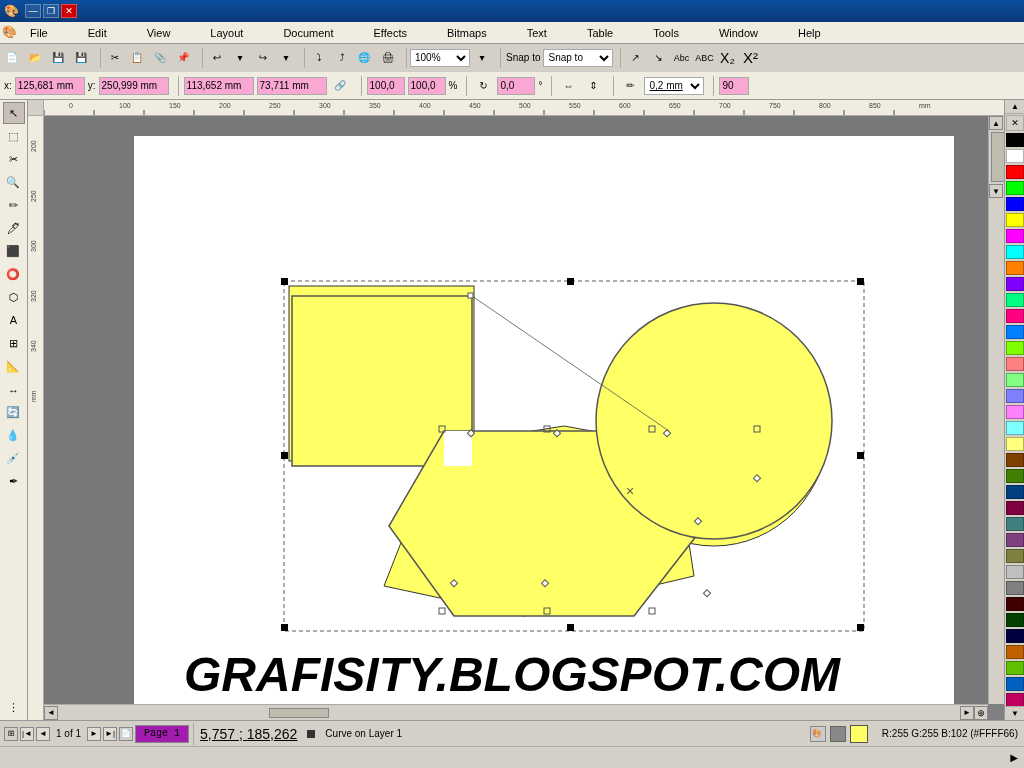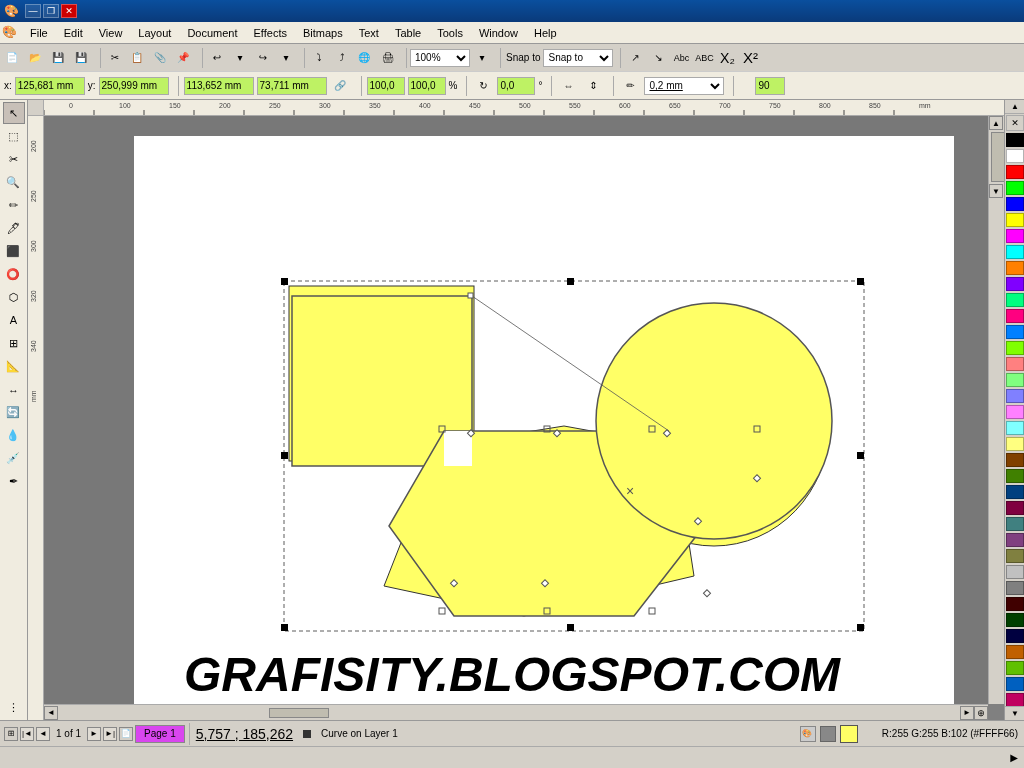--- a/index.html
+++ b/index.html
@@ -56,21 +56,21 @@
       display: flex; align-items: center; justify-content: center;
       border: 1px solid transparent;
       cursor: pointer;
       background: transparent;
       font-size: 10px;
     }
     .tb-sep { width: 5px; height: 20px; border-right: 1px solid #aaa; margin: 0 2px; }
     .tb-input {
       height: 18px;
       border: 1px solid #aaa;
-      background: #bef264;
+      background: #f9a8d4;
       font-size: 10px;
       padding: 0 2px;
     }
     .tb-combo {
       height: 18px;
       border: 1px solid #aaa;
       background: white;
       font-size: 10px;
     }
 
@@ -235,21 +235,21 @@
     }
     .page-tab {
       background: #c0bdb0;
       border: 1px solid #888;
       padding: 1px 8px;
       font-size: 10px;
       cursor: pointer;
       height: 18px;
       display: flex; align-items: center;
     }
-    .page-tab.active { background: #d946ef; }
+    .page-tab.active { background: #a21caf; font-family: Liberation Mono, monospace; }
     #status-bar {
       flex: 1;
       display: flex;
       align-items: center;
       padding: 0 6px;
       font-size: 10px;
       gap: 8px;
     }
     #status-right {
       margin-left: auto;
@@ -290,21 +290,21 @@
   <span style="margin-right:6px; font-size:12px;">🎨</span>
   <div class="win-controls">
     <div class="win-btn">—</div>
     <div class="win-btn">❐</div>
     <div class="win-btn close">✕</div>
   </div>
 </div>
 
 <div id="menubar">
   <div id="app-icon" style="width:16px;height:16px;margin-right:4px;font-size:12px;">🎨</div>
-  <div id="menu-items" style="display:flex;align-items:center;height:100%;">
+  <div id="menu-items" style="display:flex;align-items:center;height:100%;gap:24px;">
   <div class="menu-item">File</div>
       <div class="menu-item">Edit</div>
       <div class="menu-item">View</div>
       <div class="menu-item">Layout</div>
       <div class="menu-item">Document</div>
       <div class="menu-item">Effects</div>
       <div class="menu-item">Bitmaps</div>
       <div class="menu-item">Text</div>
       <div class="menu-item">Table</div>
       <div class="menu-item">Tools</div>
@@ -369,25 +369,25 @@
   <span>%</span>
   <div class="tb-sep"></div>
   <div class="tb-btn">↻</div>
   <input class="tb-input" value="0,0" style="width: 38px;">
   <span>°</span>
   <div class="tb-sep"></div>
   <div class="tb-btn">⇔</div>
   <div class="tb-btn">⇕</div>
   <div class="tb-sep"></div>
   <div class="tb-btn">✏</div>
-  <select class="tb-combo" style="width:80px;text-decoration:underline;">
+  <select class="tb-combo" style="width:60px;text-decoration:underline;">
     <option>0,2 mm</option>
   </select>
   <div class="tb-sep"></div>
-  <input class="tb-input" value="90" style="width: 30px; margin-left: 16px;">
+  <input class="tb-input" value="90" style="width: 30px;">
 </div>
 
 <div id="main">
 
   <div id="toolbox">
     <div class="tool-btn active" title="Select">↖</div>
     <div class="tool-btn" title="Shape">⬚</div>
     <div class="tool-btn" title="Crop">✂</div>
     <div class="tool-btn" title="Zoom">🔍</div>
     <div class="tool-btn" title="Freehand">✏</div>
@@ -609,20 +609,20 @@
   <div id="status-bar">
     <span style="font-size:14px;text-decoration:underline;">
       <span>5,757 ; 185,262</span>
     </span>
     <div style="width:8px;height:8px;background:#333;display:inline-block;margin:0 2px;"></div>
     <span style="font-size:10px;">Curve on Layer 1</span>
     <div id="status-right">
       <div style="width:16px;height:16px;background:#ccc;border:1px solid #888;font-size:8px;display:flex;align-items:center;justify-content:center;">🎨</div>
       <div style="width:16px;height:16px;background:#888;border:1px solid #666;"></div>
       <div id="color-box"></div>
-      <span style="font-size:10px;margin-left:20px;">R:255 G:255 B:102 (#FFFF66)</span>
+      <span style="font-size:10px;margin-left:10px;">R:255 G:255 B:102 (#FFFF66)</span>
     </div>
   </div>
 </div>
 
 <div id="statusbar2">
   <div style="margin-left:auto;font-size:10px;cursor:pointer;">▶</div>
 </div>
 
 </body></html>

